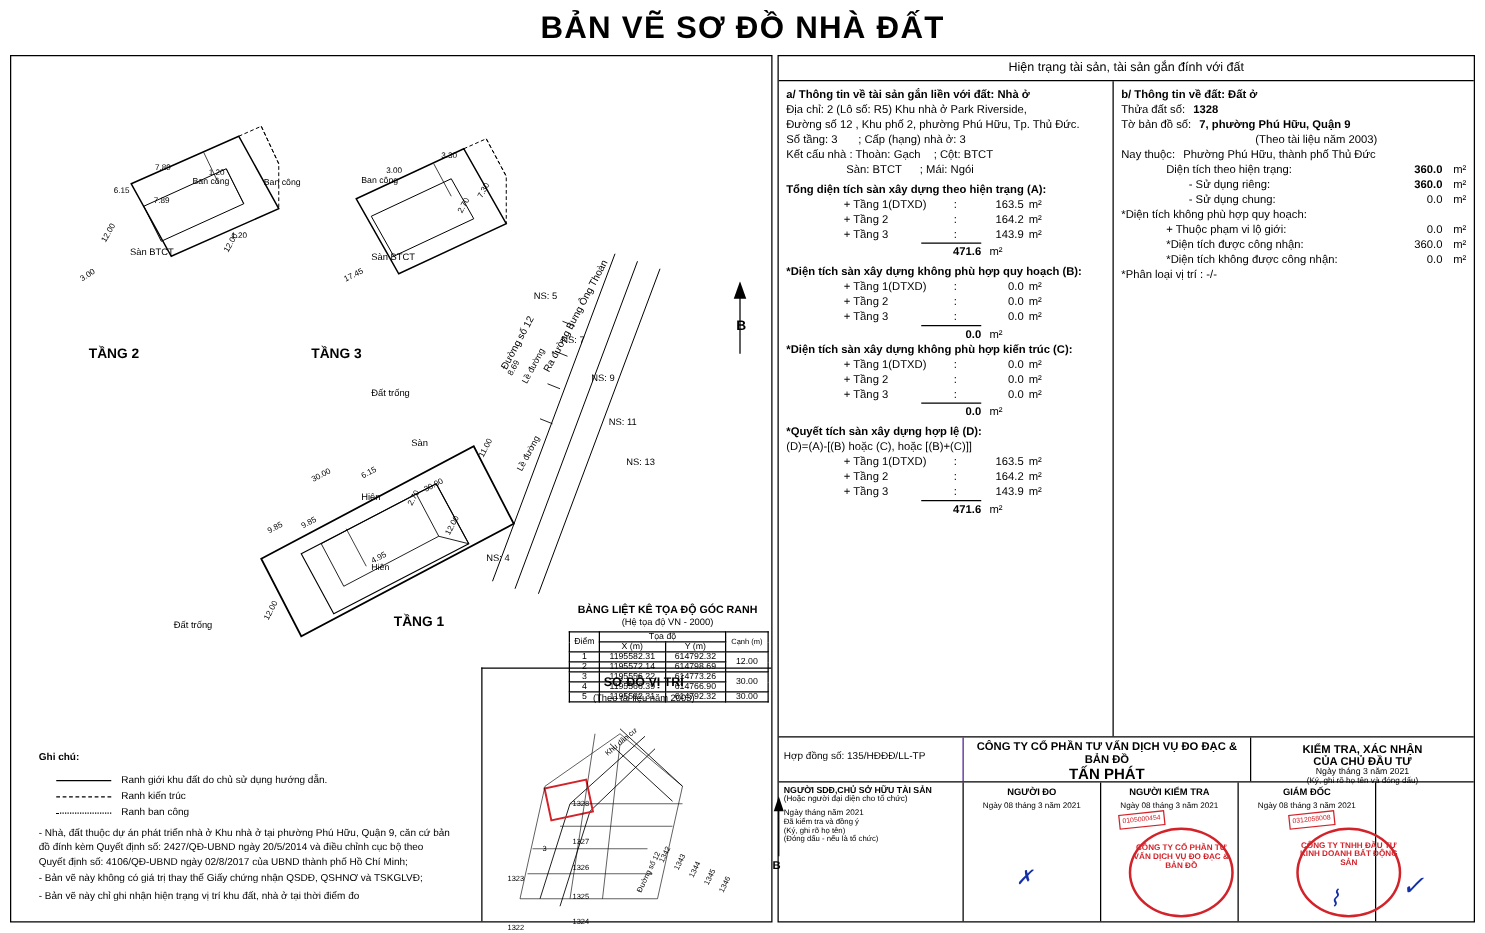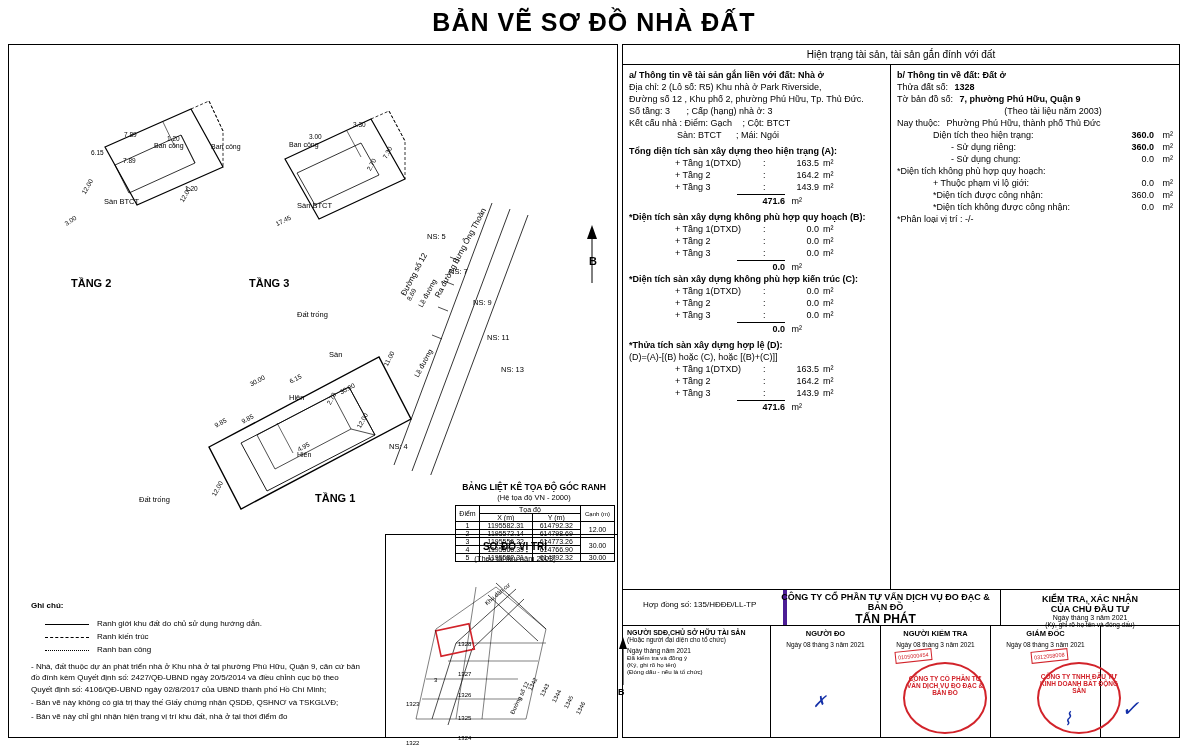--- a/index.html
+++ b/index.html
@@ -40,21 +40,21 @@
   .line { margin:0 0 2px 0; white-space:nowrap; font-size:9px; }
   .ind { padding-left:10px; }
   .ind2 { padding-left:18px; }
   .rowv { display:flex; justify-content:space-between;margin-left:36px; }
   .rowv .v { text-align:right; }
   .sumline { border-top:1px solid #000; display:inline-block; padding-top:1px; }
 
   
   .sig { position:absolute; left:0; bottom:0; width:100%; height:148px; border-top:1px solid #000; }
   .sig-top { position:absolute; left:0; top:0; width:100%; height:36px; border-bottom:1px solid #000; }
-  .sig-top .c1 { position:absolute; left:0; top:0; width:148px; height:100%; border-right:4px solid #4c1d95; padding:10px 4px; font-size:8px;margin-left:16px; }
+  .sig-top .c1 { position:absolute; left:0; top:0; width:148px; height:100%; border-right:1px solid #4c1d95; padding:10px 4px; font-size:8px; }
   .sig-top .c2 { position:absolute; left:148px; top:0; right:178px; height:100%; border-right:1px solid #000; text-align:center; }
   .sig-top .c3 { position:absolute; right:0; top:0; width:178px; height:100%; text-align:center; padding-top:4px; font-size:9px; font-weight:bold; }
   .sig-cols { position:absolute; left:0; top:36px; width:100%; bottom:0; }
   .sc { position:absolute; top:0; bottom:0; border-right:1px solid #000; padding:3px 4px; font-size:7.5px; text-align:center; }
 
   
   .coordtbl { position:absolute; border:1px solid #000; border-collapse:collapse; font-size:7px; }
   .coordtbl td, .coordtbl th { border:1px solid #000; padding:0 3px; text-align:center; font-weight:normal; }
 
   
@@ -296,21 +296,21 @@
       <span>2 (Lô số: R5) Khu nhà ở Park Riverside,</span>
     </div>
     <div class="line">Đường số 12 , Khu phố 2, phường Phú Hữu, Tp. Thủ Đức.</div>
     <div class="line">
       <span>Số tầng:</span>
       <span>3</span>
       <span style="padding-left:14px;">; Cấp (hạng) nhà ở:</span>
       <span>3</span>
     </div>
     <div class="line">
-      <span>Kết cấu nhà : Điểm:</span>
+      <span>Kết cấu nhà : Thoàn:</span>
       <span>Gạch</span>
       <span style="padding-left:8px;">; Cột:</span>
       <span>BTCT</span>
     </div>
     <div class="line" style="padding-left:48px;">
       <span>Sàn:</span>
       <span>BTCT</span>
       <span style="padding-left:12px;">; Mái:</span>
       <span>Ngói</span>
     </div>
@@ -389,21 +389,21 @@
       <span style="width:10px;">:</span>
       <span class="v" style="width:46px;">0.0</span>
       <span style="width:20px; padding-left:4px;">m²</span>
       <span style="flex:1;"></span>
     </div>
     <div class="line" style="padding-left:108px;">
       <span class="sumline bold" style="min-width:48px; text-align:right;">0.0</span>
       <span style="padding-left:4px;">m²</span>
     </div>
 
-    <div class="line bold" style="margin-top:6px;">*Thửa tích sàn xây dựng hợp lệ (D):</div>
+    <div class="line bold" style="margin-top:6px;">*Quyết tích sàn xây dựng hợp lệ (D):</div>
     <div class="line">(D)=(A)-[(B) hoặc (C), hoặc [(B)+(C)]]</div>
     <div class="line ind rowv">
       <span style="width:88px;">+ Tầng 1(DTXD)</span>
       <span style="width:10px;">:</span>
       <span class="v" style="width:46px;">163.5</span>
       <span style="width:20px; padding-left:4px;">m²</span>
       <span style="flex:1;"></span>
     </div>
     <div class="line ind rowv">
       <span style="width:88px;">+ Tầng 2</span>

